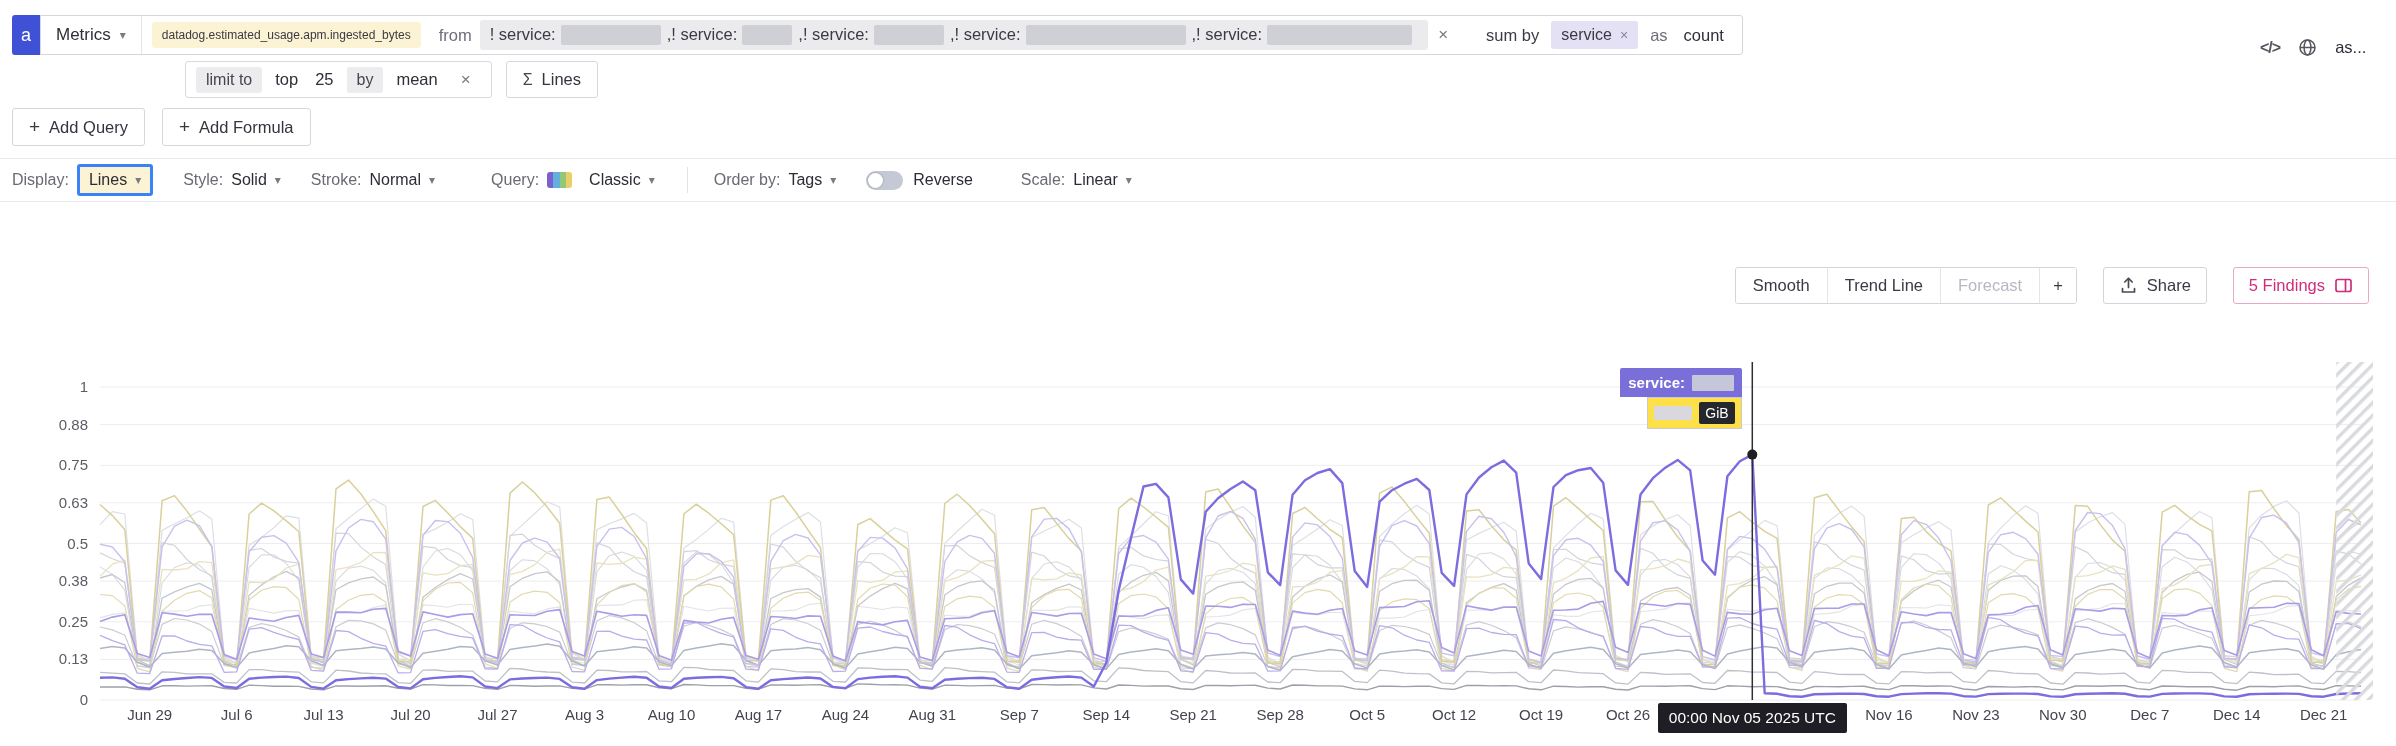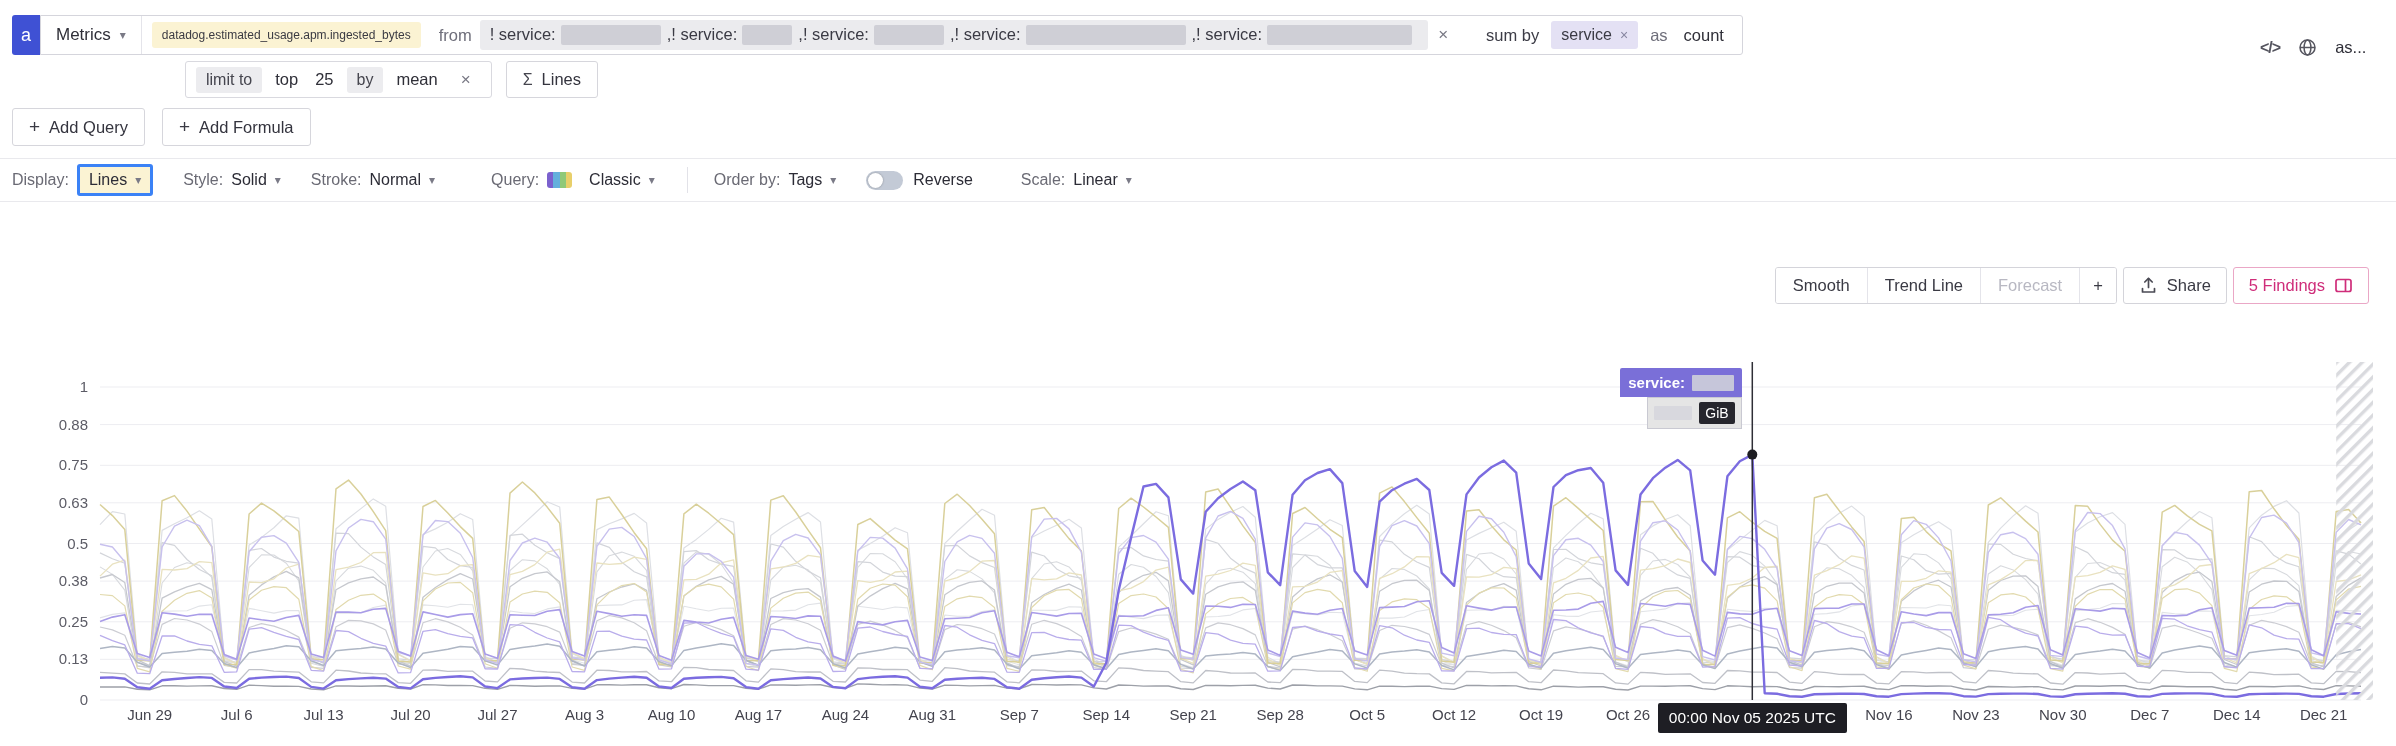--- a/index.html
+++ b/index.html
@@ -67,37 +67,37 @@
   .toggle { width:37px; height:19px; border-radius:10px; background:#c3cad6; position:relative;
     margin-right:10px; cursor:pointer; }
   .toggle .knob { position:absolute; width:15px; height:15px; border-radius:50%; background:#fff;
     top:2px; left:2px; box-shadow:0 0 2px rgba(0,0,0,.35); }
   .palette { display:flex; width:25px; height:16px; border-radius:3px; overflow:hidden; margin-right:9px; }
   .palette span { flex:1; }
 
   
   .chart-card { position:relative; width:2396px; height:544px; background:#fff; }
   .chart-toolbar { position:absolute; top:65px; right:27px; display:flex; align-items:flex-end;
-    gap:6px; z-index:3; }
+    gap:26px; z-index:3; }
   .seg { display:flex; border:1px solid #d4d4da; border-radius:3px; overflow:hidden; background:#fff; }
   .seg-btn { padding:8px 17px; font-size:16.5px; color:#3a3a44; border-left:1px solid #e4e4ea;
     cursor:pointer; background:#fff; }
   .seg-btn:first-child { border-left:none; }
   .seg-btn.disabled { color:#b8b8c2; cursor:default; }
   .seg-btn.plusbtn { padding:8px 13px; }
   .tool-btn { display:flex; align-items:center; gap:9px; border:1px solid #d4d4da; border-radius:3px;
     background:#fff; padding:8px 15px; font-size:16.5px; color:#3a3a44; cursor:pointer; }
   .findings { color:#cf2d7a; border-color:#eaa7c6; }
   #chart-svg { position:absolute; left:0; top:0; z-index:1; }
 
   .hover-tooltip { position:absolute; top:166px; width:122px; z-index:4; }
   .tt-head { background:#7a6fd8; color:#fff; font-size:15px; font-weight:bold; padding:6px 8px;
     display:flex; align-items:center; gap:7px; border-radius:2px 2px 0 0; }
   .tt-head .redact { width:44px; height:16px; background:#c6c6da; border-radius:1px; margin:0; }
-  .tt-body { margin-left:27px; background:#e5e5e5; border:1px solid #c9c9d2; padding:4px 6px;
+  .tt-body { margin-left:27px; background:#fde047; border:1px solid #c9c9d2; padding:4px 6px;
     display:flex; align-items:center; gap:7px; }
   .tt-body .redact { width:38px; height:14px; background:#d8d8de; border-radius:1px; }
   .gib { background:#26262d; color:#fff; font-size:14px; padding:3px 6px; border-radius:2px; }
 
   .time-tooltip { position:absolute; top:501px; background:#1e1e24; color:#fff; font-size:15.5px;
     padding:6px 11px; border-radius:2px; white-space:nowrap; z-index:4; }
 </style>
 </head>
 <body>
 

